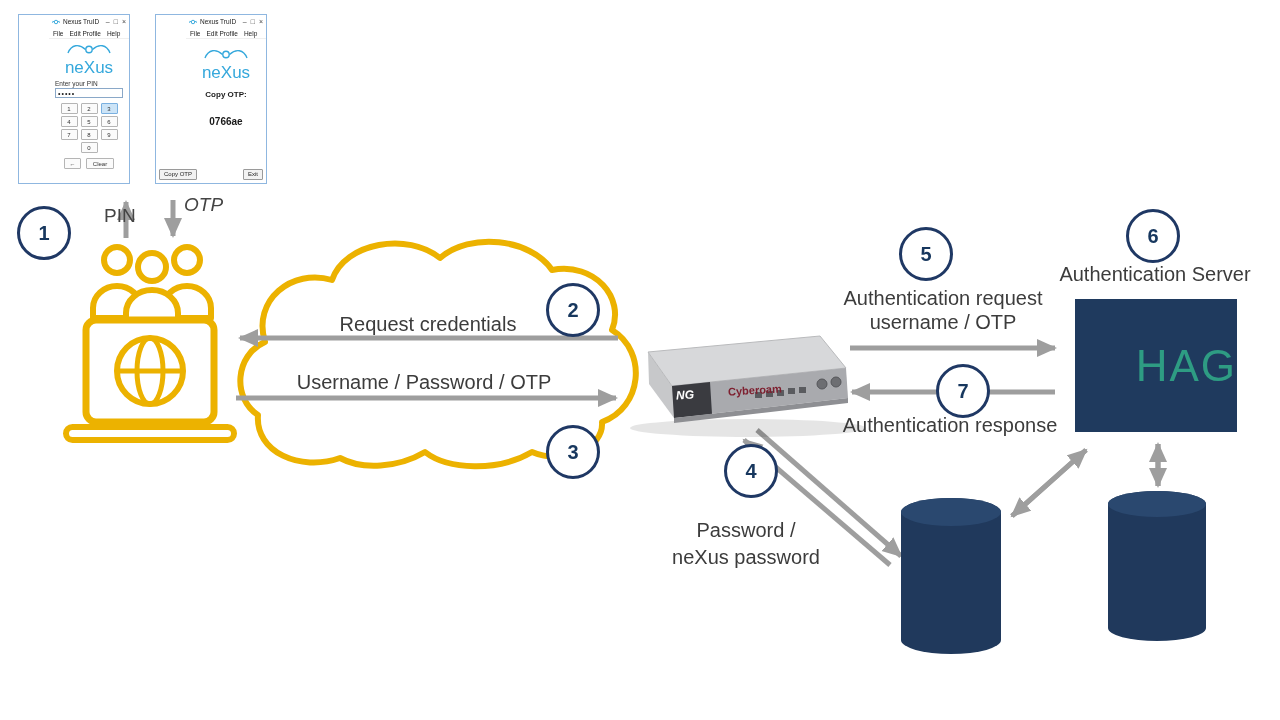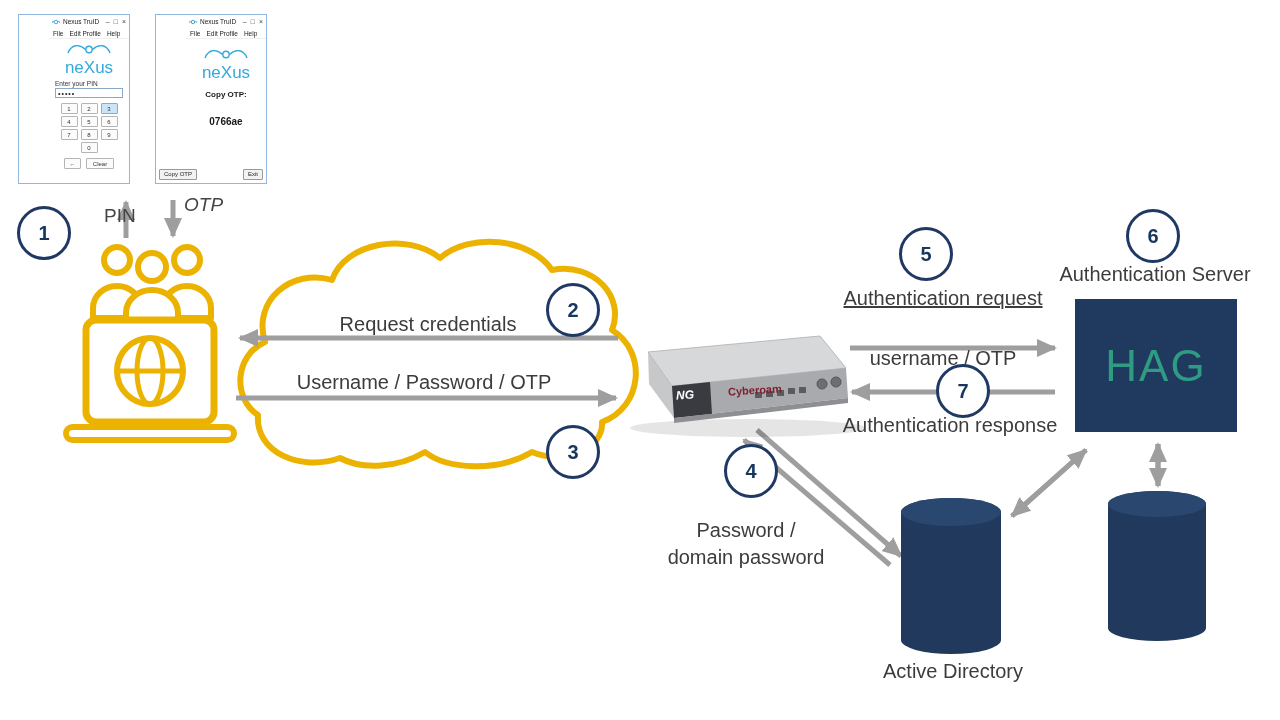--- a/index.html
+++ b/index.html
@@ -28,21 +28,21 @@
   .key-clear{width:28px;}
   .otp-label{margin-top:9px;text-align:center;font-size:8px;font-weight:bold;color:#1a1a1a;}
   .otp-value{text-align:center;font-size:10px;font-weight:bold;color:#1a1a1a;margin-top:17px;}
   .otp-bottom{position:absolute;left:3px;right:3px;bottom:3px;display:flex;justify-content:space-between;}
   .mini-btn{font-size:6px;border:1px solid #9a9a9a;background:#f2f2f2;color:#222;padding:1px 4px;border-radius:1px;font-family:inherit;line-height:1.2;}
 
   
   .step-circle{position:absolute;width:54px;height:54px;border-radius:50%;border:3px solid #1F3864;background:#fff;color:#17375E;font-size:20px;font-weight:bold;display:flex;align-items:center;justify-content:center;}
   .dlabel{position:absolute;font-size:20px;color:#3C3C3C;text-align:center;white-space:nowrap;}
   .dlabel-big{font-size:19px;color:#444;}
-  .hag-box{position:absolute;left:1075px;top:299px;width:162px;height:133px;background:#1F3A5E;display:flex;align-items:center;justify-content:center;}
+  .hag-box{position:absolute;left:1075px;top:299px;width:162px;height:133px;background:#1F3A5E;display:flex;align-items:center;justify-content:flex-end;}
   .hag-text{font-size:44px;color:#2E9C83;letter-spacing:2px;}
   .appliance-model{position:absolute;left:676px;top:388px;color:#fff;font-size:12px;font-weight:bold;font-style:italic;transform:rotate(-3.5deg);}
   .appliance-brand{position:absolute;left:728px;top:384px;color:#7E2030;font-size:11px;font-weight:bold;transform:rotate(-3.5deg);}
 </style>
 </head>
 <body>
 
 <div class="stage">
 
   <svg class="art" viewBox="0 0 1280 720">
@@ -202,27 +202,26 @@
   <div class="step-circle" style="left:546px;top:425px;">3</div>
   <div class="step-circle" style="left:724px;top:444px;">4</div>
   <div class="step-circle" style="left:899px;top:227px;">5</div>
   <div class="step-circle" style="left:1126px;top:209px;">6</div>
   <div class="step-circle" style="left:936px;top:364px;">7</div>
 
   <div class="dlabel dlabel-big" style="left:76px;top:205px;margin-left:28px;">PIN</div>
   <div class="dlabel dlabel-big" style="left:184px;top:194px;font-style:italic;">OTP</div>
   <div class="dlabel" style="left:288px;top:313px;width:280px;">Request credentials</div>
   <div class="dlabel" style="left:264px;top:371px;width:320px;">Username / Password / OTP</div>
-  <div class="dlabel" style="left:823px;top:287px;width:240px;text-decoration:underline;">Authentication request</div>
-  <div class="dlabel" style="left:823px;top:311px;width:240px;margin-top:36px;">username / OTP</div>
+  <div class="dlabel" style="left:823px;top:287px;width:240px;">Authentication request</div>
+  <div class="dlabel" style="left:823px;top:311px;width:240px;">username / OTP</div>
   <div class="dlabel" style="left:830px;top:414px;width:240px;">Authentication response</div>
   <div class="dlabel" style="left:1033px;top:263px;width:244px;">Authentication Server</div>
   <div class="dlabel" style="left:646px;top:519px;width:200px;">Password /</div>
-  <div class="dlabel" style="left:646px;top:546px;width:200px;">domain password</div>
-  <div class="dlabel" style="left:853px;top:660px;width:200px;">Active Directory</div>
+  <div class="dlabel" style="left:646px;top:546px;width:200px;">neXus password</div>
 
   <div class="hag-box">
     <span class="hag-text">HAG</span>
   </div>
 
   <div class="appliance-model">NG</div>
   <div class="appliance-brand">Cyberoam</div>
 
 </div>
 

